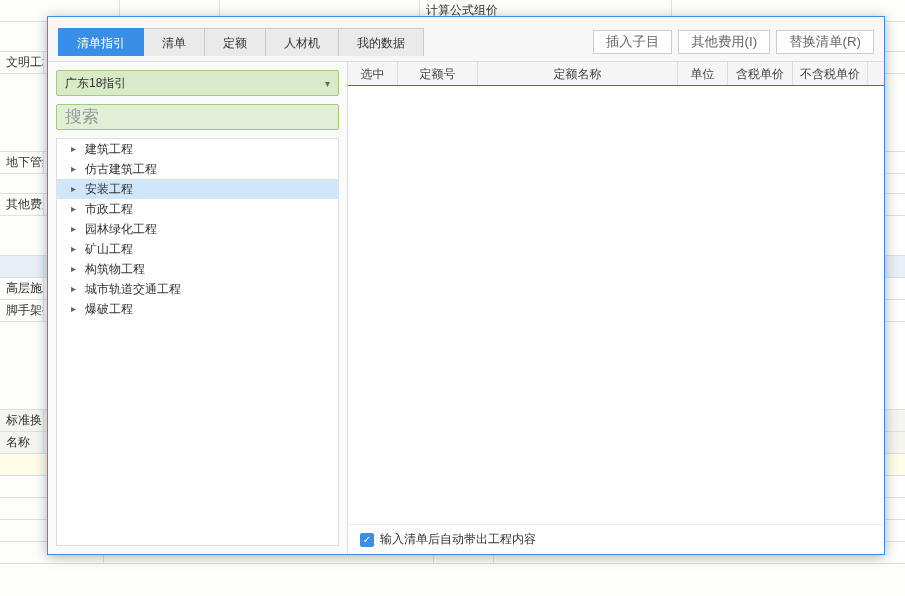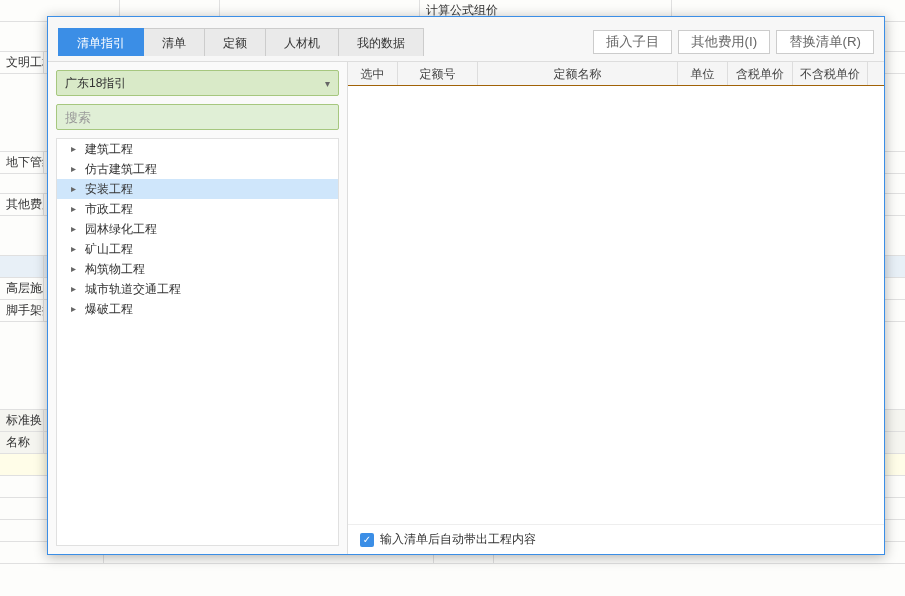--- a/index.html
+++ b/index.html
@@ -23,21 +23,21 @@
 .toolbar .spacer { flex: 1; }
 .btn { height: 24px; line-height: 22px; padding: 0 12px; background: #fff; border: 1px solid #ccc; border-radius: 0; cursor: pointer; margin-left: 6px; color: #666; }
 
 .content { flex: 1; display: flex; border-top: 1px solid #ddd; background: #fff; overflow: hidden; }
 
 .left-pane { width: 300px; background: #fafafa; border-right: 1px solid #ddd; display: flex; flex-direction: column; padding: 8px; gap: 8px; }
 .dropdown { height: 26px; background: #d9eac8; border: 1px solid #a6c77f; display: flex; align-items: center; padding: 0 8px; cursor: pointer; border-radius: 2px; }
 .dropdown .dd-label { flex: 1; color: #333; }
 .dropdown .dd-arrow { color: #666; font-size: 10px; }
 .search-box { height: 26px; background: #e0efd6; border: 1px solid #a6c77f; padding: 0 8px; border-radius: 2px; display: flex; align-items: center; }
-.search-box input { width: 100%; border: none; background: transparent; outline: none; font-size: 13px; color: #333; }
+.search-box input { width: 100%; border: none; background: transparent; outline: none; font-size: 17px; color: #333; }
 .search-box input::placeholder { color: #999; }
 .tree { flex: 1; overflow: auto; background: #fff; border: 1px solid #e0e0e0; }
 .tree-item { height: 20px; line-height: 20px; padding: 0 8px 0 14px; cursor: pointer; display: flex; align-items: center; gap: 6px; }
 .tree-item.selected { background: #cfe6fb; }
 .tree-arrow { color: #666; font-size: 10px; width: 8px; display: inline-block; }
 
 .right-pane { flex: 1; display: flex; flex-direction: column; }
 .grid-header { display: flex; height: 24px; background: #f5f5f5; border-bottom: 1px solid #a16207; }
 .grid-header .col { border-right: 1px solid #ddd; padding: 4px 6px; text-align: center; color: #444; }
 .grid-body { flex: 1; background: #fff; }

